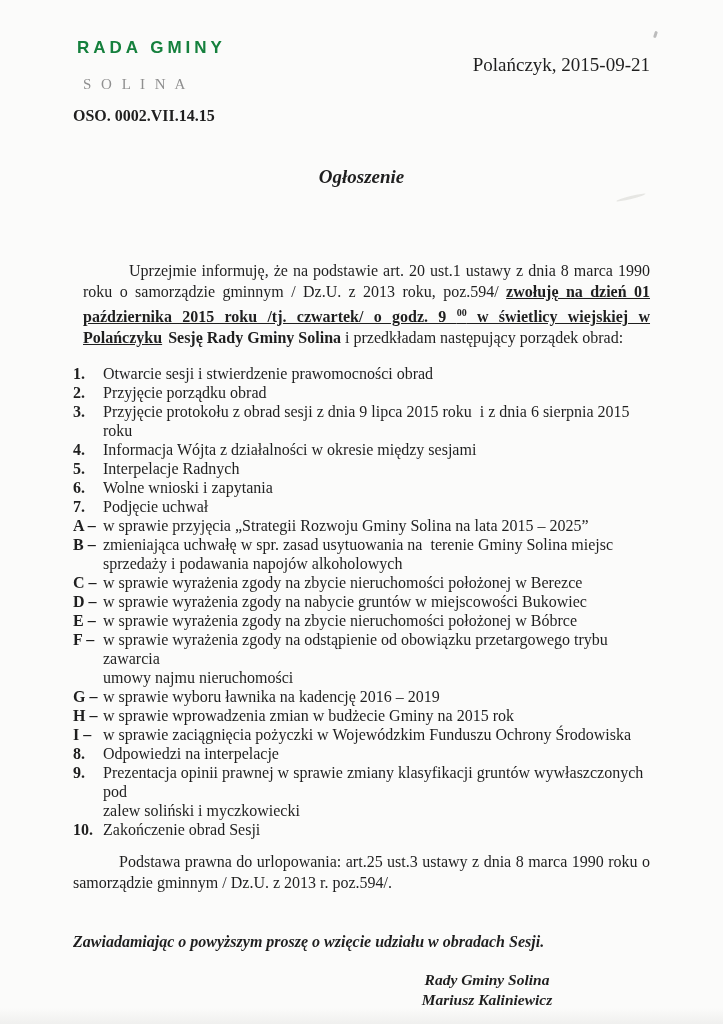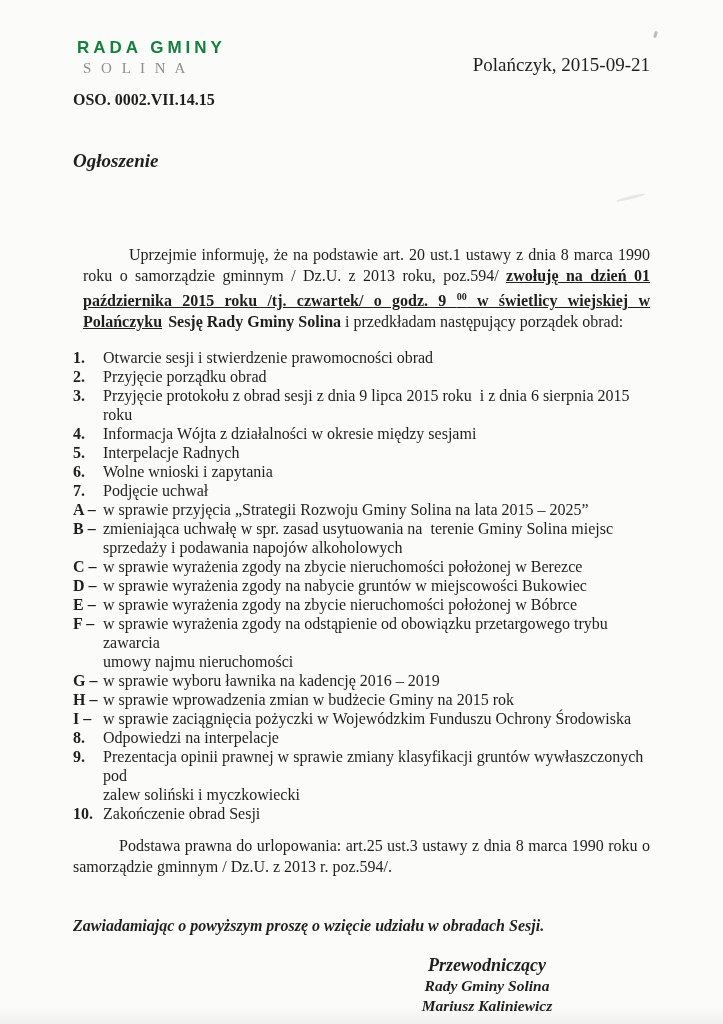--- a/index.html
+++ b/index.html
@@ -22,37 +22,38 @@
     font-size: 17px;
     letter-spacing: 4px;
     line-height: 20px;
     padding-left: 4px;
   }
   .letterhead-sub {
     color: #8f8f8f;
     font-size: 15px;
     letter-spacing: 3px;
     line-height: 19px;
-    margin-top: 1px;
+    margin-top: 17px;
     padding-left: 10px;
   }
   .ref {
     font-weight: bold;
     font-size: 16px;
     line-height: 20px;
     margin-top: 12px;
   }
   .dateline {
     position: absolute;
     top: 16px; right: 0;
     font-size: 19px;
   }
 
   
   .title {
+    text-align: center;
     font-weight: bold;
     font-style: italic;
     font-size: 19px;
     line-height: 22px;
     margin-top: 40px;
   }
 
   
   .intro {
     margin-top: 72px;
@@ -224,21 +225,20 @@
         <span class="m">10.</span>
         <span class="t">Zakończenie obrad Sesji</span>
       </div>
   </div>
 
   <p class="legal">Podstawa prawna do urlopowania: art.25 ust.3 ustawy z dnia 8 marca 1990 roku o samorządzie gminnym / Dz.U. z 2013 r. poz.594/.</p>
 
   <div class="closing">Zawiadamiając o powyższym proszę o wzięcie udziału w obradach Sesji.</div>
 
   <div class="signature">
-    <div class="sig-title">Przewodniczący</div>
     <div class="sig-org">Rady Gminy Solina</div>
     <div class="sig-name">Mariusz Kaliniewicz</div>
   </div>
 
 </div>
 
 <div class="artifact-top"></div>
 <div class="artifact-mid"></div>
 <div class="bottom-shade"></div>
 

